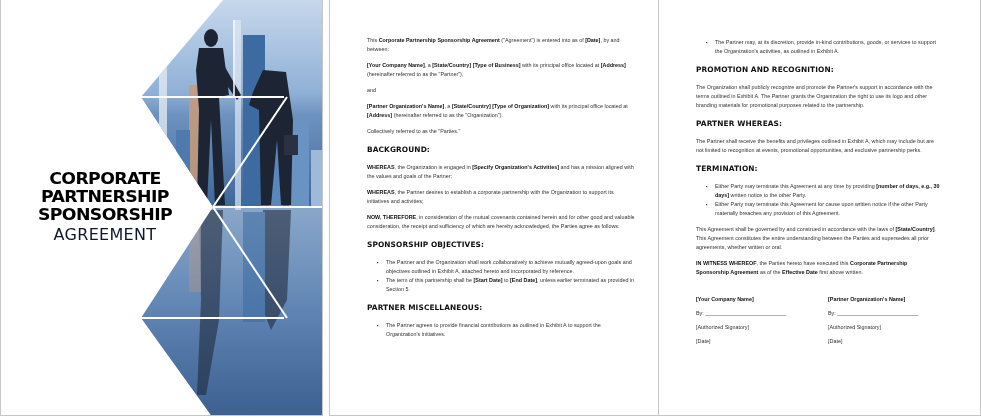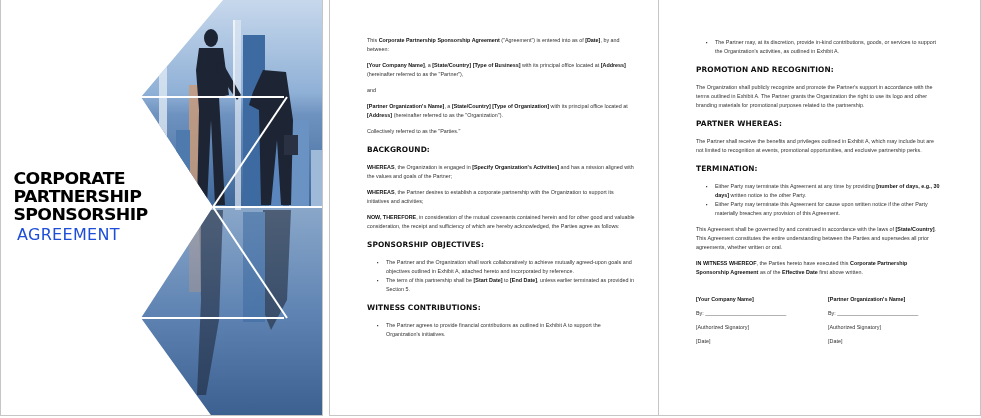--- a/index.html
+++ b/index.html
@@ -10,28 +10,28 @@
   .page {
     position: absolute; top: 0; height: 416px; background: #ffffff;
     border: 1px solid #c6c6c6; border-top: none; box-sizing: border-box; overflow: hidden;
   }
   #page1 { left: 0; width: 323px; border-left: 1px solid #c6c6c6; }
   #page2 { left: 329px; width: 348px; }
   #page3 { left: 658px; width: 323px; border-right: 1px solid #c6c6c6; }
 
   
   .cover-art { position: absolute; left: 0; top: 0; width: 323px; height: 418px; }
-  .cover-title { position: absolute; left: 16px; top: 170px; width: 142px; }
+  .cover-title { position: absolute; left: 33px; top: 170px; width: 142px; text-align: center; }
   .cover-title .bold {
     display: block; font-family: "DejaVu Sans", sans-serif; font-weight: bold; font-size: 16.5px;
     line-height: 18px; letter-spacing: -0.6px; color: #000; transform: scaleX(1.05);
   }
   .cover-title .thin {
     display: block; font-family: "DejaVu Sans", sans-serif; font-weight: normal; font-size: 16px;
-    line-height: 20px; letter-spacing: 0.3px; color: #1d4ed8; margin-top: 1px;
+    line-height: 20px; letter-spacing: 0.3px; color: #0f172a; margin-top: 1px;
   }
 
   
   .content { position: absolute; left: 37px; right: 40px; font-size: 5.4px; line-height: 9px; color: #333; }
   #page2 .content { top: 36px; }
   #page3 .content { top: 38px; }
   .content p { margin: 0 0 7px 0; }
   .content b { color: #111; }
   .content h3 {
     font-family: "DejaVu Sans", sans-serif; font-size: 7.4px; font-weight: bold; color: #111;
@@ -132,21 +132,21 @@
     </p>
 
     <h3>SPONSORSHIP OBJECTIVES:</h3>
     <ul>
       <li>The Partner and the Organization shall work collaboratively to achieve mutually agreed-upon goals and objectives outlined in Exhibit A, attached hereto and incorporated by reference.</li>
       <li>
         <span>The term of this partnership shall be </span><b>[Start Date]</b><span> to </span><b>[End Date]</b><span>, unless earlier terminated as provided in Section 5.</span>
       </li>
     </ul>
 
-    <h3>WITNESS CONTRIBUTIONS:</h3>
+    <h3>PARTNER MISCELLANEOUS:</h3>
     <ul>
       <li>The Partner agrees to provide financial contributions as outlined in Exhibit A to support the Organization's initiatives.</li>
     </ul>
   </div>
 </div>
 
 <div class="page" id="page3">
   <div class="content">
     <ul>
       <li>The Partner may, at its discretion, provide in-kind contributions, goods, or services to support the Organization's activities, as outlined in Exhibit A.</li>

